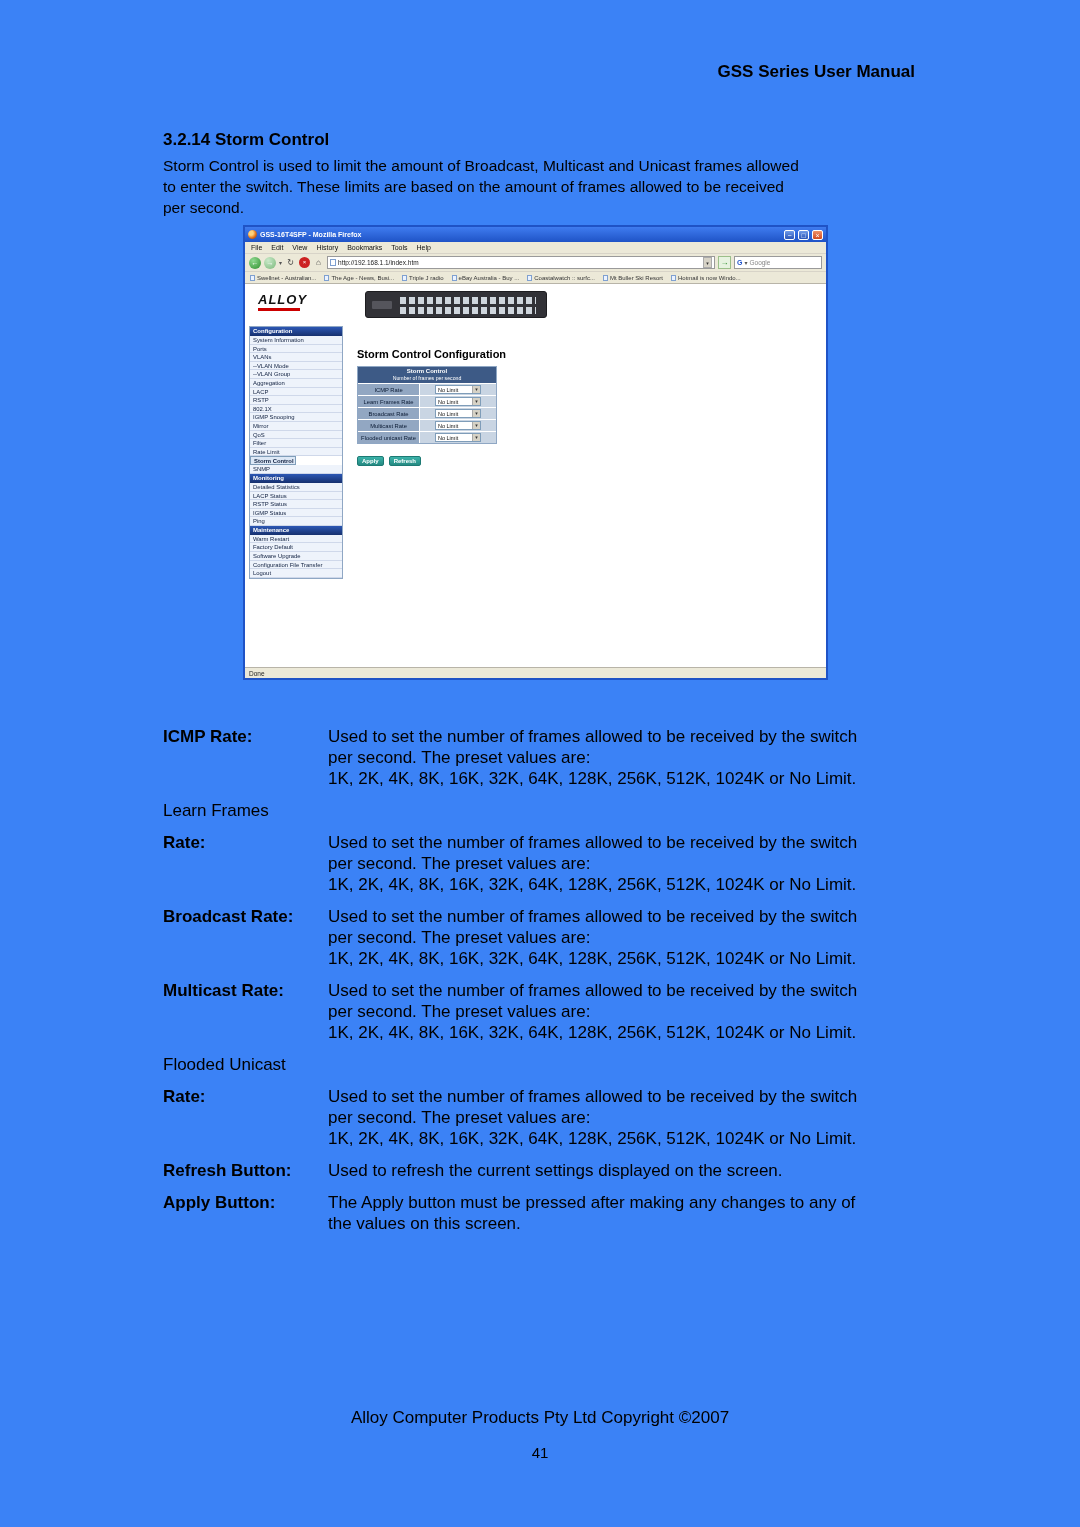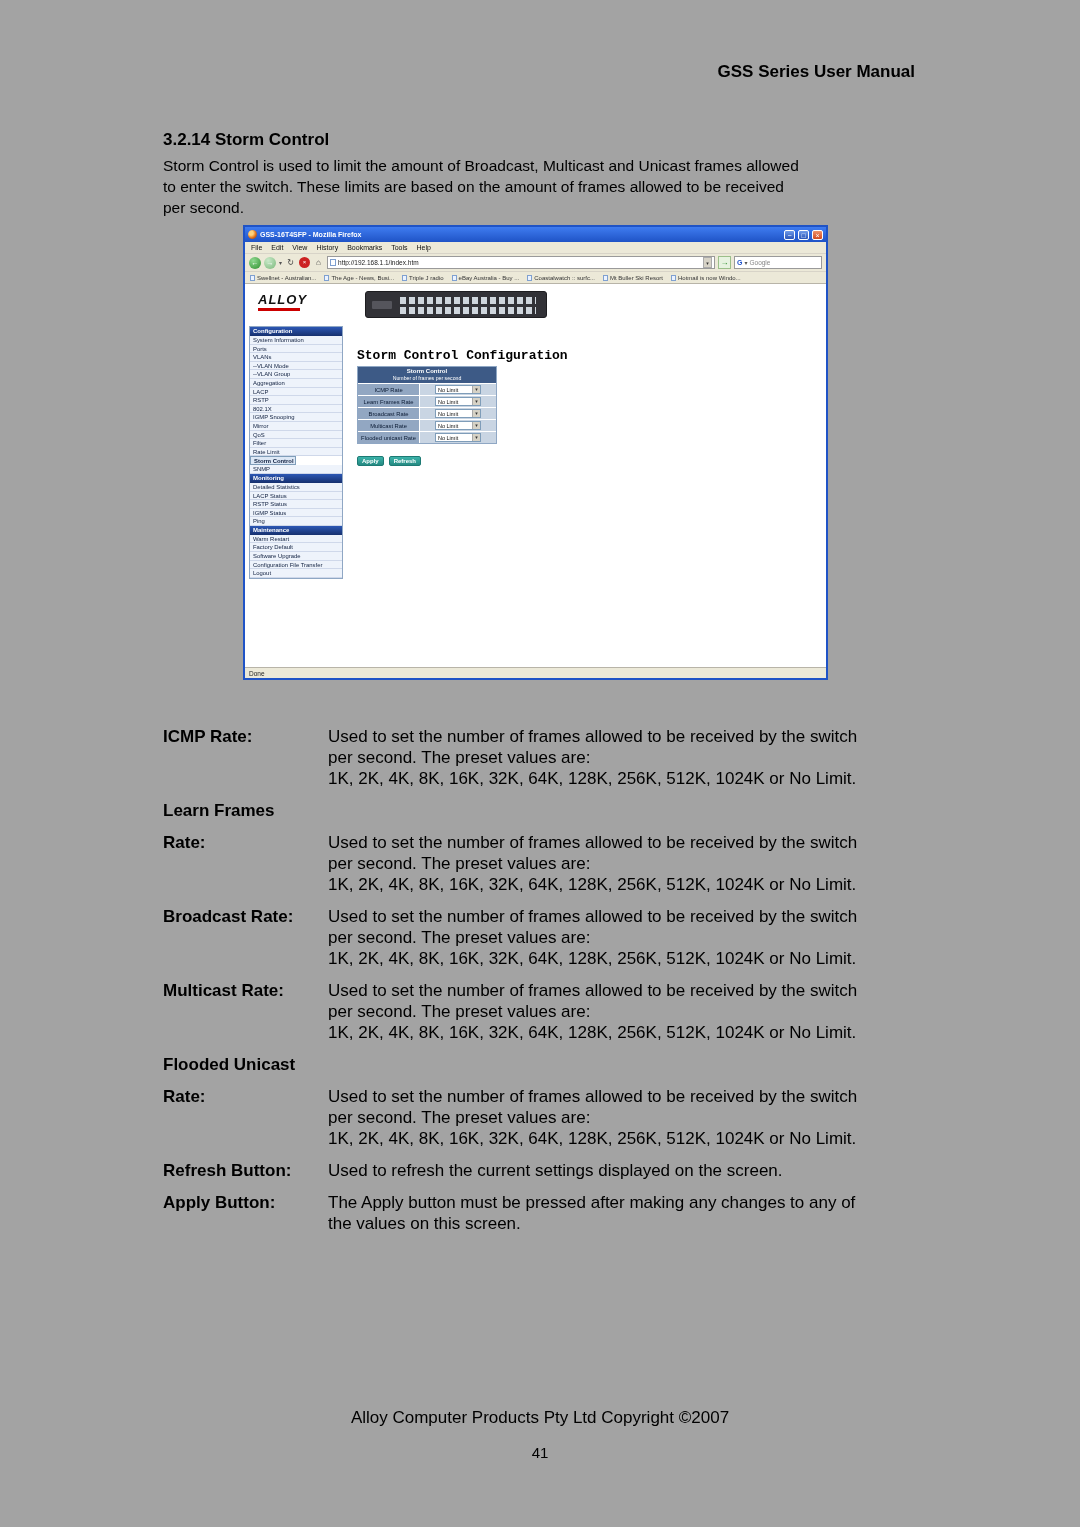--- a/index.html
+++ b/index.html
@@ -1,31 +1,31 @@
 <!DOCTYPE html>
 <html><head>
 <meta charset="utf-8">
 <style>
   * { margin:0; padding:0; box-sizing:border-box; }
   html,body { background:#ffffff; }
   .page {
     position:relative; width:1080px; height:1527px; margin:0 auto;
-    background:#a3a3a3; font-family:"Liberation Sans","DejaVu Sans",sans-serif; color:#000;
+    background:#3b82f6; font-family:"Liberation Sans","DejaVu Sans",sans-serif; color:#000;
     overflow:hidden;
   }
 
   
   .doc-header { position:absolute; top:62px; right:165px; font-size:17px; font-weight:bold; }
   .section-title { position:absolute; top:130px; left:163px; font-size:17px; font-weight:bold; }
   .intro { position:absolute; top:155px; left:163px; width:755px; font-size:15.5px; line-height:21px; white-space:pre-line; }
   .fig-caption { position:absolute; top:696px; left:243px; width:585px; text-align:center; font-size:15px; }
   .defs { position:absolute; top:726px; left:163px; width:755px; font-size:17px; }
   .def-row { display:grid; grid-template-columns:165px 1fr; margin-bottom:11px; }
   .def-term { font-weight:bold; line-height:21px; }
-  .def-pre  { font-weight:bold; line-height:21px; margin-bottom:11px; }
+  .def-pre  { font-weight:normal; line-height:21px; margin-bottom:11px; }
   .def-desc { white-space:pre-line; line-height:21px; }
   .doc-footer { position:absolute; top:1408px; left:0; width:100%; text-align:center; font-size:17px; }
   .page-number { position:absolute; top:1444px; left:0; width:100%; text-align:center; font-size:15px; }
 
   
   .browser {
     position:absolute; left:243px; top:225px; width:585px; height:455px;
     border:2px solid #1f53c6; background:#ece9d8; font-family:"Liberation Sans","DejaVu Sans",sans-serif;
   }
   .titlebar { height:15px; background:linear-gradient(#3f7cf0,#1f53c6); display:flex; align-items:center; padding:0 3px; gap:3px; }
@@ -62,21 +62,21 @@
   .device { position:absolute; left:120px; top:7px; width:182px; height:27px; background:#323237; border:1px solid #1d1d20; border-radius:3px; }
   .device-ports { position:absolute; left:34px; top:5px; right:10px; }
   .port-row { height:7px; background:repeating-linear-gradient(90deg,#cfd6dd 0 6px,#323237 6px 9px); margin-bottom:3px; }
   .device-brand { position:absolute; left:6px; top:9px; width:20px; height:8px; background:#55555c; border-radius:1px; }
 
   .sidenav { position:absolute; left:4px; top:42px; width:94px; border:1px solid #8fa7c4; }
   .nav-header { height:9px; line-height:9px; font-size:6px; font-weight:bold; color:#fff; background:linear-gradient(#2c57b4,#16306e); padding-left:3px; white-space:nowrap; overflow:hidden; }
   .nav-item { height:8.6px; line-height:8.6px; font-size:5.9px; color:#102040; background:#eef3fb; border-bottom:1px solid #cfd8ea; padding-left:3px; white-space:nowrap; overflow:hidden; }
   .nav-item.sel { font-weight:bold; text-decoration:underline; background:#dde8f6; }
 
-  .cfg-heading { position:absolute; left:112px; top:64px; font-size:13px; font-weight:bold; color:#000;font-family:Liberation Mono, monospace; }
+  .cfg-heading { position:absolute; left:112px; top:64px; font-size:11px; font-weight:bold; color:#000; }
   .cfg-table { position:absolute; left:112px; top:82px; width:140px; border:1px solid #8fa7c4; background:#fff; }
   .tbl-head { background:#3d5a86; color:#fff; text-align:center; padding:1px 0 2px 0; }
   .tbl-title { font-size:6px; font-weight:bold; line-height:7px; }
   .tbl-sub { font-size:5.2px; line-height:6px; }
   .tbl-row { display:flex; height:12px; border-top:1px solid #fff; }
   .tbl-label { width:62px; background:#92a7c2; color:#0a1a33; font-size:5.8px; display:flex; align-items:center; justify-content:center; text-align:center; border-right:1px solid #fff; }
   .tbl-value { flex:1; background:#c9d5e3; display:flex; align-items:center; justify-content:center; }
   .sel { width:46px; height:9px; background:#fff; border:1px solid #7f9db9; display:flex; align-items:center; }
   .sel-text { flex:1; font-size:5.5px; color:#111; padding-left:2px; white-space:nowrap; overflow:hidden; }
   .sel-arrow { width:8px; height:7px; background:#d6d2c6; border-left:1px solid #aaa; font-size:5px; line-height:7px; text-align:center; color:#333; }

